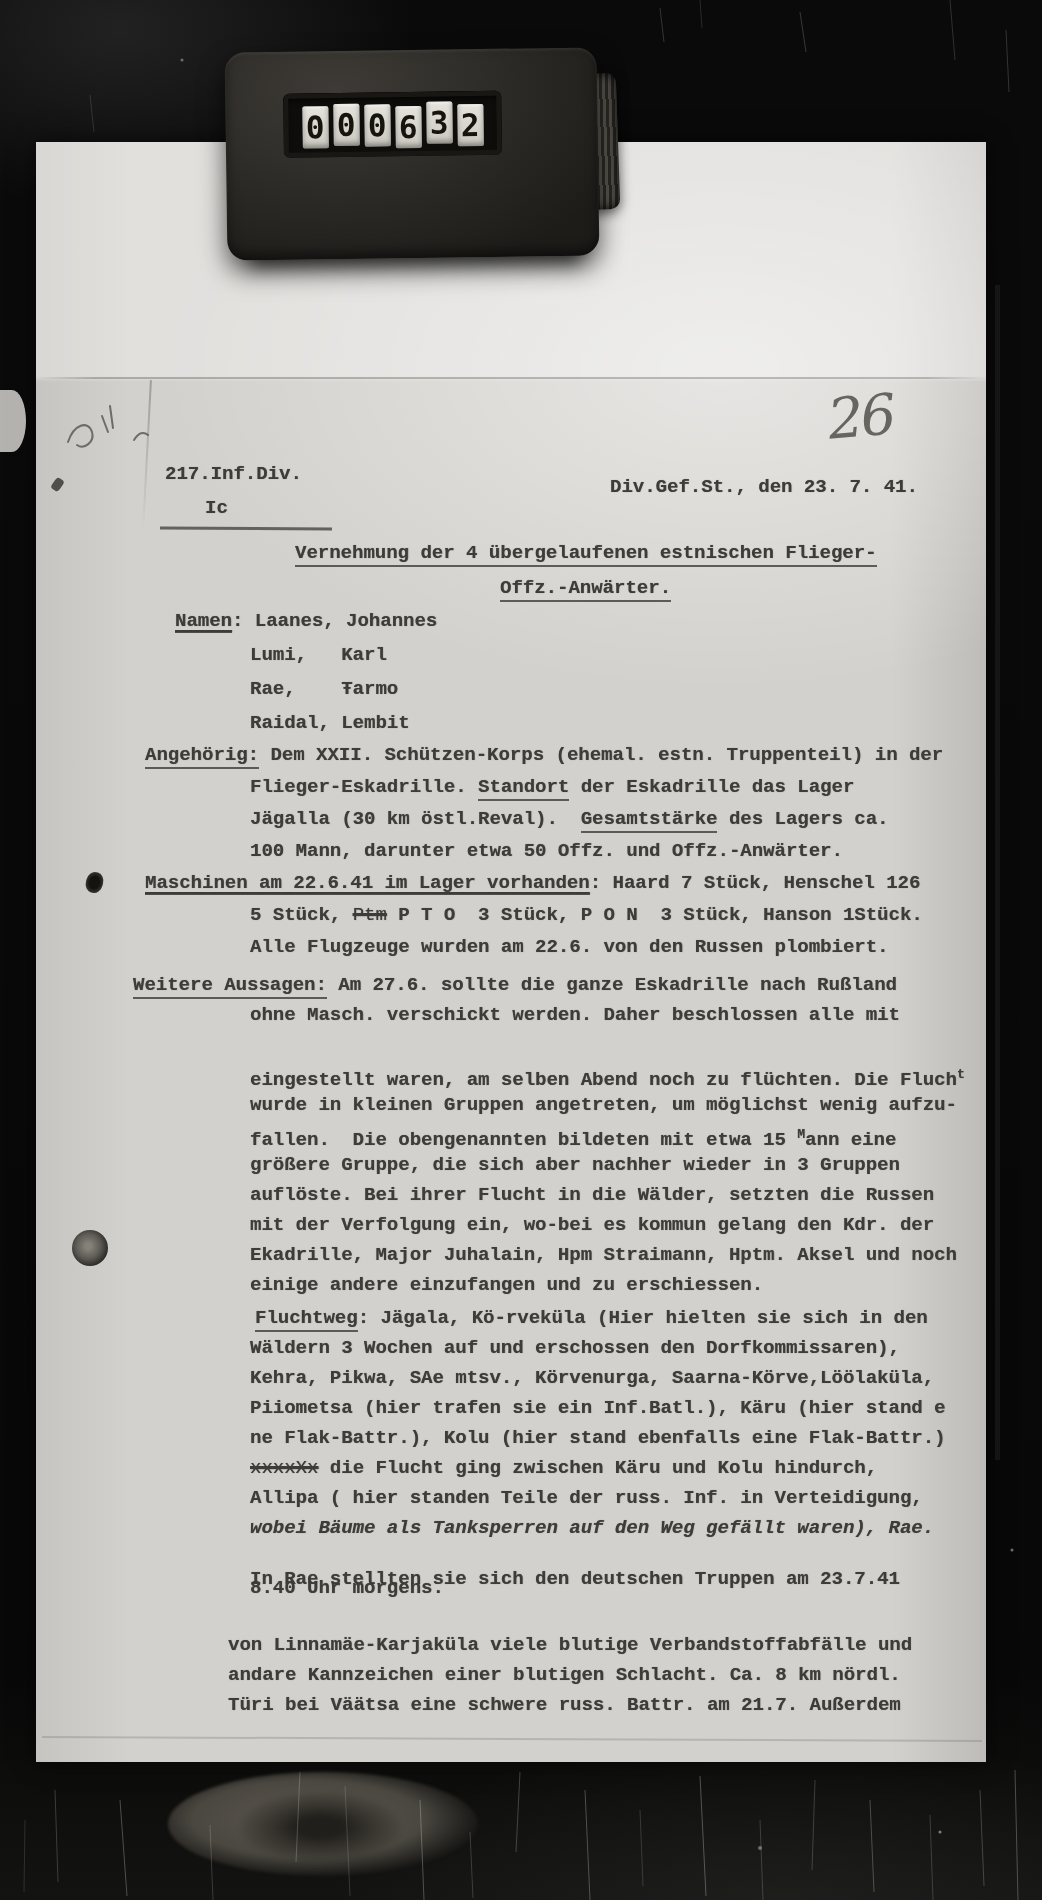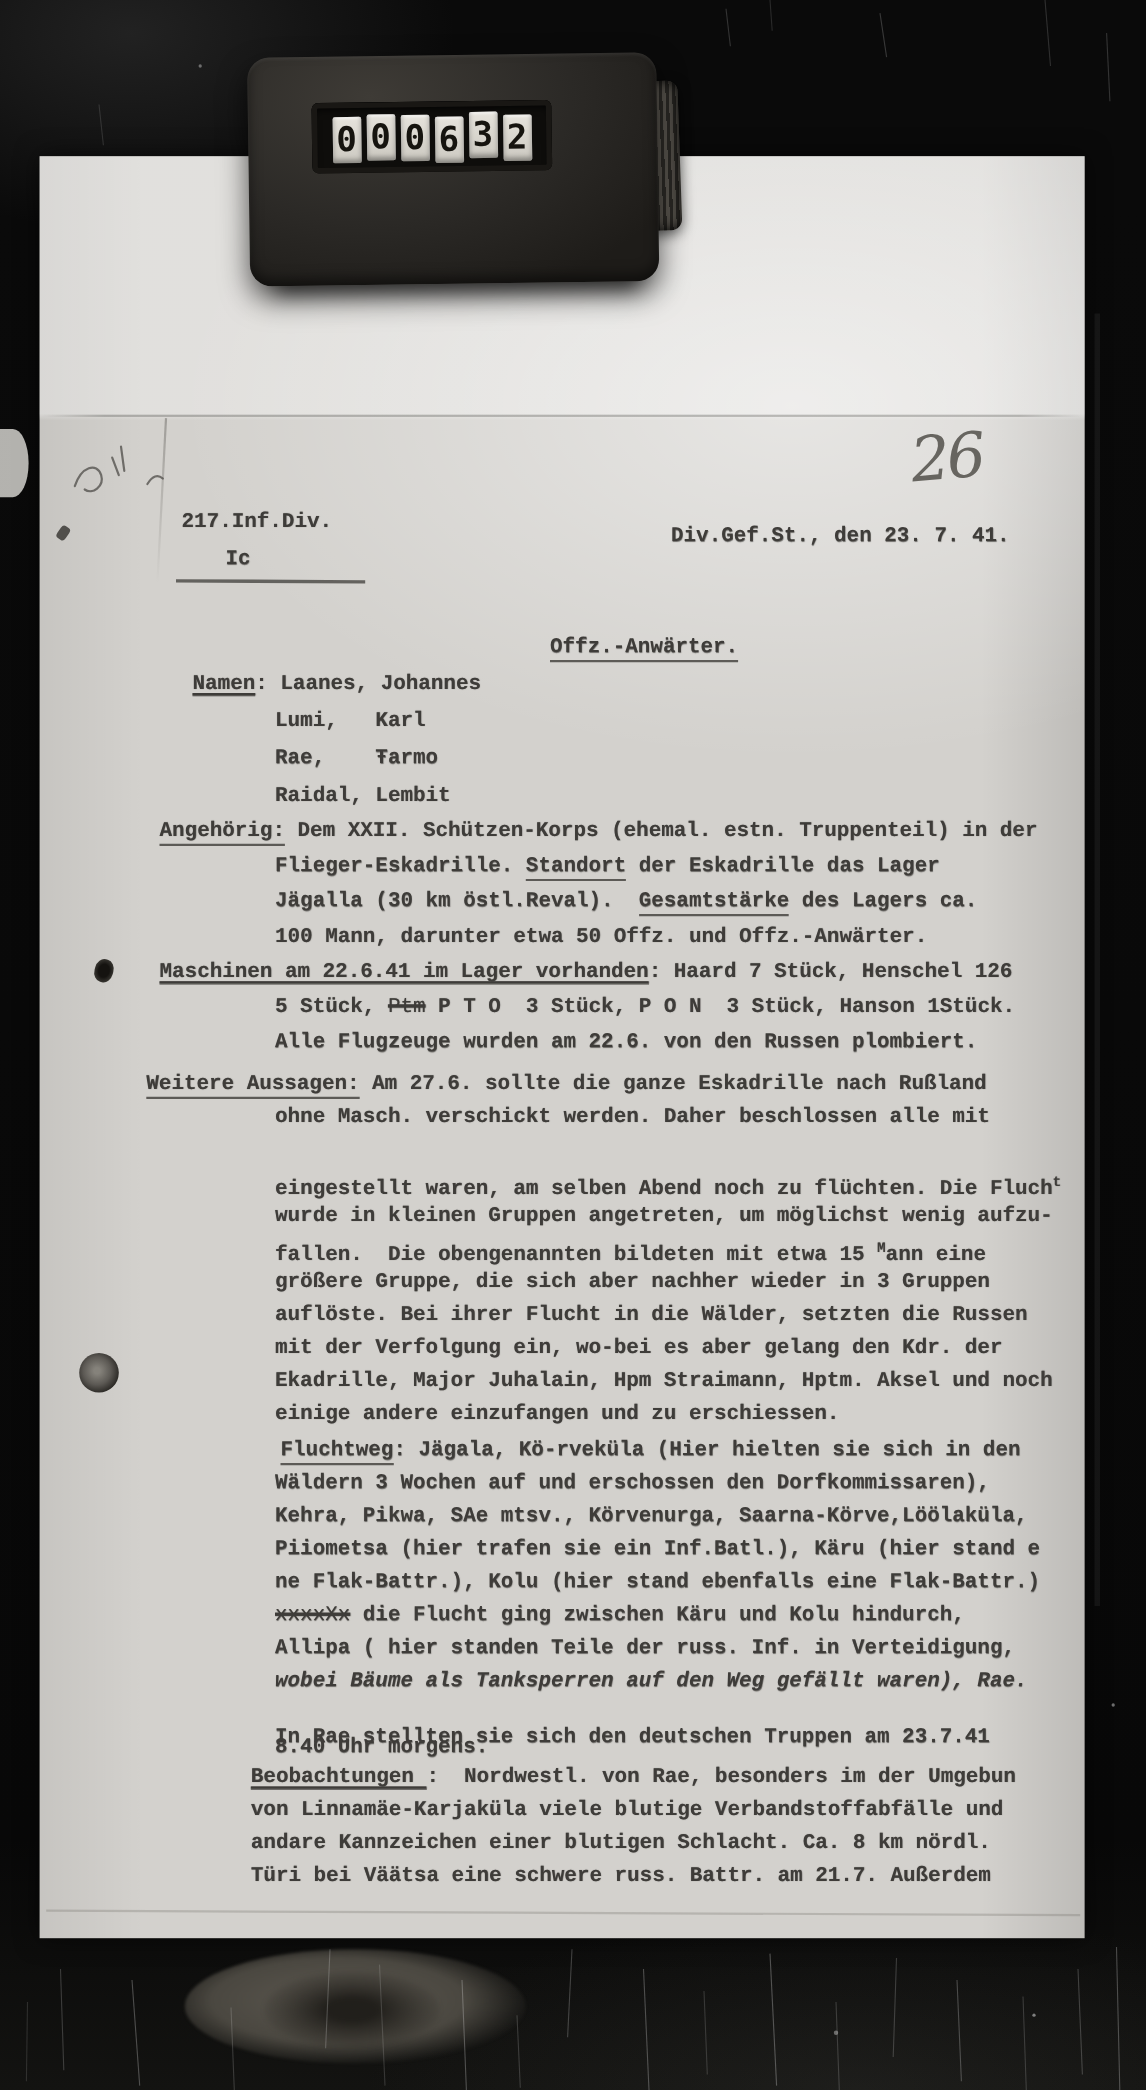--- a/index.html
+++ b/index.html
@@ -104,53 +104,53 @@
       <path d="M76,44 q7,-11 14,-5"></path>
     </g>
   </svg>
 
   <div class="ic-underline"></div>
 
   <div id="lines">
       <div class="tl" style="left: 165px; top: 461px;"><span>217.Inf.Div.</span></div>
       <div class="tl" style="left: 610px; top: 474px;"><span>Div.Gef.St., den 23. 7. 41.</span></div>
       <div class="tl" style="left: 205px; top: 495px;"><span>Ic</span></div>
+      <div class="tl" style="left: 295px; top: 540px;"><span class="u">Vernehmung der 4 übergelaufenen estnischen Flieger-</span></div>
       <div class="tl" style="left: 500px; top: 575px;"><span class="u">Offz.-Anwärter.</span></div>
       <div class="tl" style="left: 175px; top: 608px;"><span class="u2">Namen</span><span>: Laanes, Johannes</span></div>
       <div class="tl" style="left: 250px; top: 642px;"><span>Lumi,   Karl</span></div>
       <div class="tl" style="left: 250px; top: 676px;"><span>Rae,    Ŧarmo</span></div>
       <div class="tl" style="left: 250px; top: 710px;"><span>Raidal, Lembit</span></div>
       <div class="tl" style="left: 145px; top: 742px;"><span class="u">Angehörig:</span><span> Dem XXII. Schützen-Korps (ehemal. estn. Truppenteil) in der</span></div>
       <div class="tl" style="left: 250px; top: 774px;"><span>Flieger-Eskadrille. </span><span class="u">Standort</span><span> der Eskadrille das Lager</span></div>
       <div class="tl" style="left: 250px; top: 806px;"><span>Jägalla (30 km östl.Reval).  </span><span class="u">Gesamtstärke</span><span> des Lagers ca.</span></div>
       <div class="tl" style="left: 250px; top: 838px;"><span>100 Mann, darunter etwa 50 Offz. und Offz.-Anwärter.</span></div>
       <div class="tl" style="left: 145px; top: 870px;"><span class="u2">Maschinen am 22.6.41 im Lager vorhanden</span><span>: Haard 7 Stück, Henschel 126</span></div>
       <div class="tl" style="left: 250px; top: 902px;"><span>5 Stück, </span><span class="strike">Ptm</span><span> P T O  3 Stück, P O N  3 Stück, Hanson 1Stück.</span></div>
       <div class="tl" style="left: 250px; top: 934px;"><span>Alle Flugzeuge wurden am 22.6. von den Russen plombiert.</span></div>
       <div class="tl" style="left: 133px; top: 972px;"><span class="u">Weitere Aussagen:</span><span> Am 27.6. sollte die ganze Eskadrille nach Rußland</span></div>
       <div class="tl" style="left: 250px; top: 1002px;"><span>ohne Masch. verschickt werden. Daher beschlossen alle mit</span></div>
       <div class="tl" style="left: 250px; top: 1062px;"><span>eingestellt waren, am selben Abend noch zu flüchten. Die Fluch</span><span class="sup">t</span></div>
       <div class="tl" style="left: 250px; top: 1092px;"><span>wurde in kleinen Gruppen angetreten, um möglichst wenig aufzu-</span></div>
       <div class="tl" style="left: 250px; top: 1122px;"><span>fallen.  Die obengenannten bildeten mit etwa 15 </span><span class="sup">M</span><span>ann eine</span></div>
       <div class="tl" style="left: 250px; top: 1152px;"><span>größere Gruppe, die sich aber nachher wieder in 3 Gruppen</span></div>
       <div class="tl" style="left: 250px; top: 1182px;"><span>auflöste. Bei ihrer Flucht in die Wälder, setzten die Russen</span></div>
-      <div class="tl" style="left: 250px; top: 1212px;"><span>mit der Verfolgung ein, wo-bei es aber gelang den Kdr. der</span></div>
+      <div class="tl" style="left: 250px; top: 1212px;"><span>mit der Verfolgung ein, wo-bei es kommun gelang den Kdr. der</span></div>
       <div class="tl" style="left: 250px; top: 1242px;"><span>Ekadrille, Major Juhalain, Hpm Straimann, Hptm. Aksel und noch</span></div>
       <div class="tl" style="left: 250px; top: 1272px;"><span>einige andere einzufangen und zu erschiessen.</span></div>
       <div class="tl" style="left: 255px; top: 1305px;"><span class="u">Fluchtweg</span><span>: Jägala, Kö-rveküla (Hier hielten sie sich in den</span></div>
       <div class="tl" style="left: 250px; top: 1335px;"><span>Wäldern 3 Wochen auf und erschossen den Dorfkommissaren),</span></div>
       <div class="tl" style="left: 250px; top: 1365px;"><span>Kehra, Pikwa, SAe mtsv., Körvenurga, Saarna-Körve,Löölaküla,</span></div>
       <div class="tl" style="left: 250px; top: 1395px;"><span>Piiometsa (hier trafen sie ein Inf.Batl.), Käru (hier stand e</span></div>
       <div class="tl" style="left: 250px; top: 1425px;"><span>ne Flak-Battr.), Kolu (hier stand ebenfalls eine Flak-Battr.)</span></div>
       <div class="tl" style="left: 250px; top: 1455px;"><span class="strike">xxxxXx</span><span> die Flucht ging zwischen Käru und Kolu hindurch,</span></div>
       <div class="tl" style="left: 250px; top: 1485px;"><span>Allipa ( hier standen Teile der russ. Inf. in Verteidigung,</span></div>
       <div class="tl" style="left: 250px; top: 1515px; font-style: italic;"><span>wobei Bäume als Tanksperren auf den Weg gefällt waren), Rae.</span></div>
       <div class="tl" style="left: 250px; top: 1545px; margin-top: 21px;"><span>In Rae stellten sie sich den deutschen Truppen am 23.7.41</span></div>
       <div class="tl" style="left: 250px; top: 1575px;"><span>8.40 Uhr morgens.</span></div>
-      <div class="tl" style="left: 228px; top: 1602px;"><span class="u2">Beobachtungen </span><span>:  Nordwestl. von Rae, besonders im der Umgebun</span></div>
       <div class="tl" style="left: 228px; top: 1632px;"><span>von Linnamäe-Karjaküla viele blutige Verbandstoffabfälle und</span></div>
       <div class="tl" style="left: 228px; top: 1662px;"><span>andare Kannzeichen einer blutigen Schlacht. Ca. 8 km nördl.</span></div>
       <div class="tl" style="left: 228px; top: 1692px;"><span>Türi bei Väätsa eine schwere russ. Battr. am 21.7. Außerdem</span></div>
     </div>
 
   <div class="pagenum">26</div>
 
   <div class="wheel"></div>
   <div class="base-plate">
     <div class="label-plate"></div>

